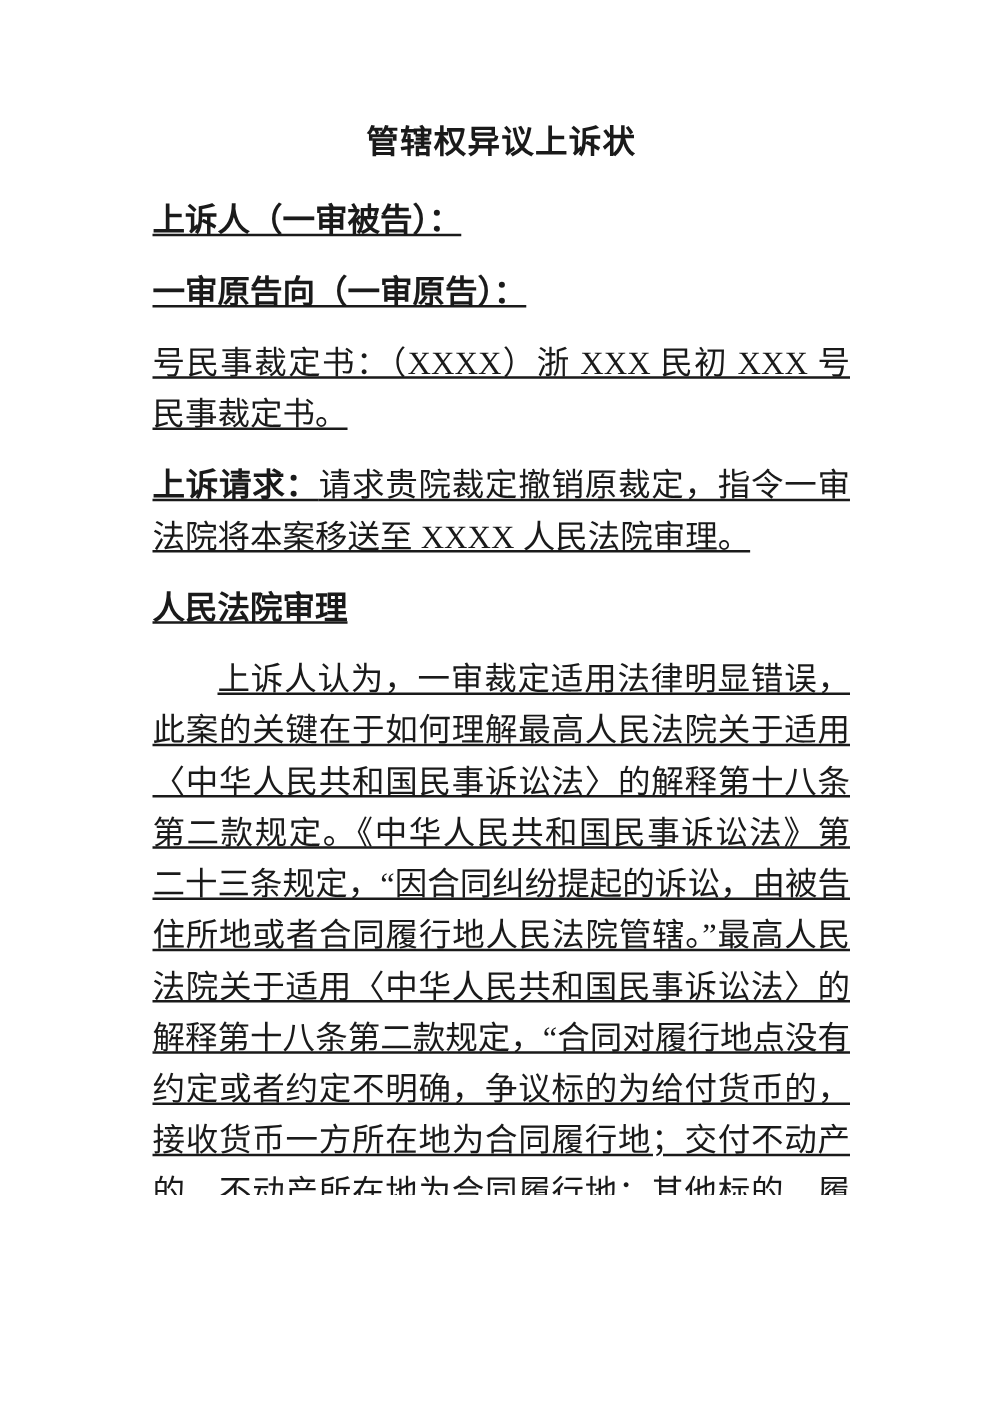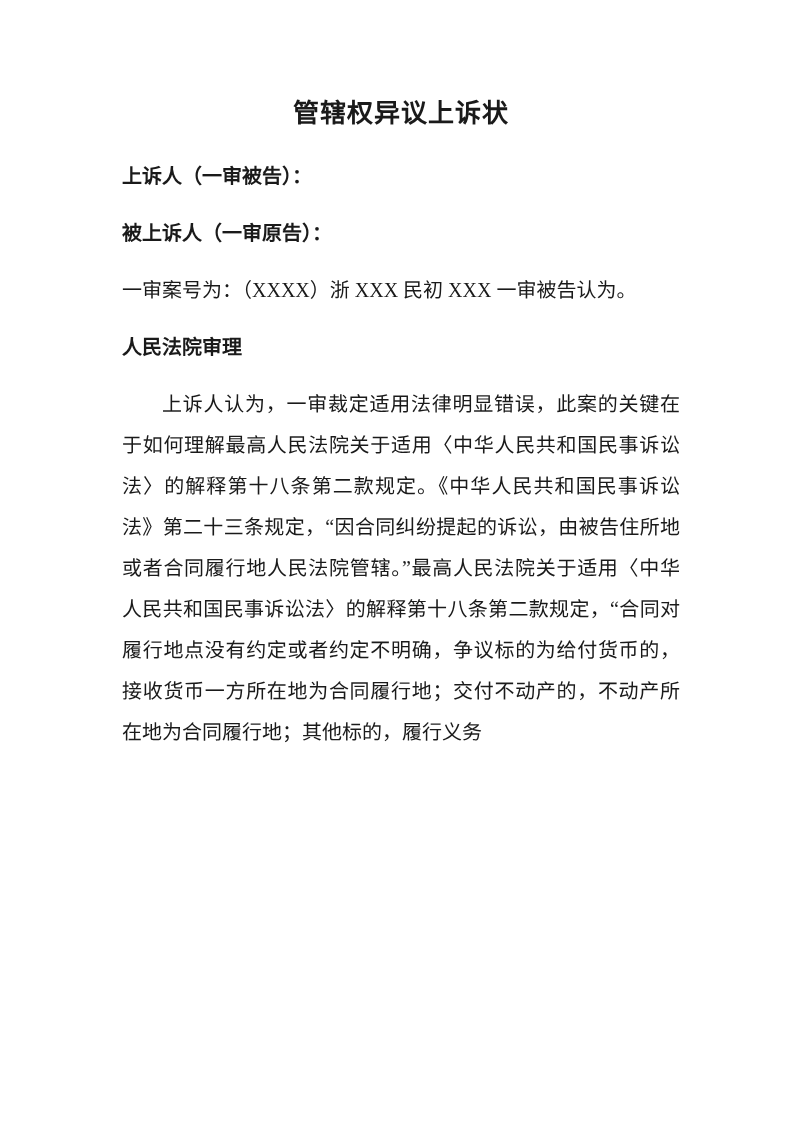--- a/index.html
+++ b/index.html
@@ -21,43 +21,45 @@
   .title {
     margin: 0 0 20px 0;
     font-size: 26px;
     line-height: 44px;
     font-weight: 700;
     text-align: center;
     letter-spacing: 1px;
   }
   .block {
     margin: 0 0 16px 0;
-    font-size: 20px;
+    font-size: 26px;
     line-height: 41px;
     text-align: justify;
+    text-decoration: underline;
   }
   .bold {
     font-weight: 700;
   }
   .indent {
     text-indent: 2em;
   }
 </style>
 </head>
 <body>
 
 <div class="page">
 
   <h1 class="title">管辖权异议上诉状</h1>
 
   <p class="block bold">上诉人（一审被告）：</p>
 
-  <p class="block bold">被上诉人（一审原告）：</p>
+  <p class="block bold">一审原告向（一审原告）：</p>
 
-  <p class="block">一审案号为：（XXXX）浙 XXX 民初 XXX 一审被告认为。</p>
+  <p class="block">号民事裁定书：（XXXX）浙 XXX 民初 XXX 号民事裁定书。</p>
 
+  <p class="block"><span class="bold">上诉请求：</span><span>请求贵院裁定撤销原裁定，指令一审法院将本案移送至 XXXX 人民法院审理。</span></p>
 
   <p class="block bold">人民法院审理</p>
 
 
   <p class="block indent">上诉人认为，一审裁定适用法律明显错误，此案的关键在于如何理解最高人民法院关于适用〈中华人民共和国民事诉讼法〉的解释第十八条第二款规定。《中华人民共和国民事诉讼法》第二十三条规定，“因合同纠纷提起的诉讼，由被告住所地或者合同履行地人民法院管辖。”最高人民法院关于适用〈中华人民共和国民事诉讼法〉的解释第十八条第二款规定，“合同对履行地点没有约定或者约定不明确，争议标的为给付货币的，接收货币一方所在地为合同履行地；交付不动产的，不动产所在地为合同履行地；其他标的，履行义务</p>
 
 </div>
 
 </body></html>

